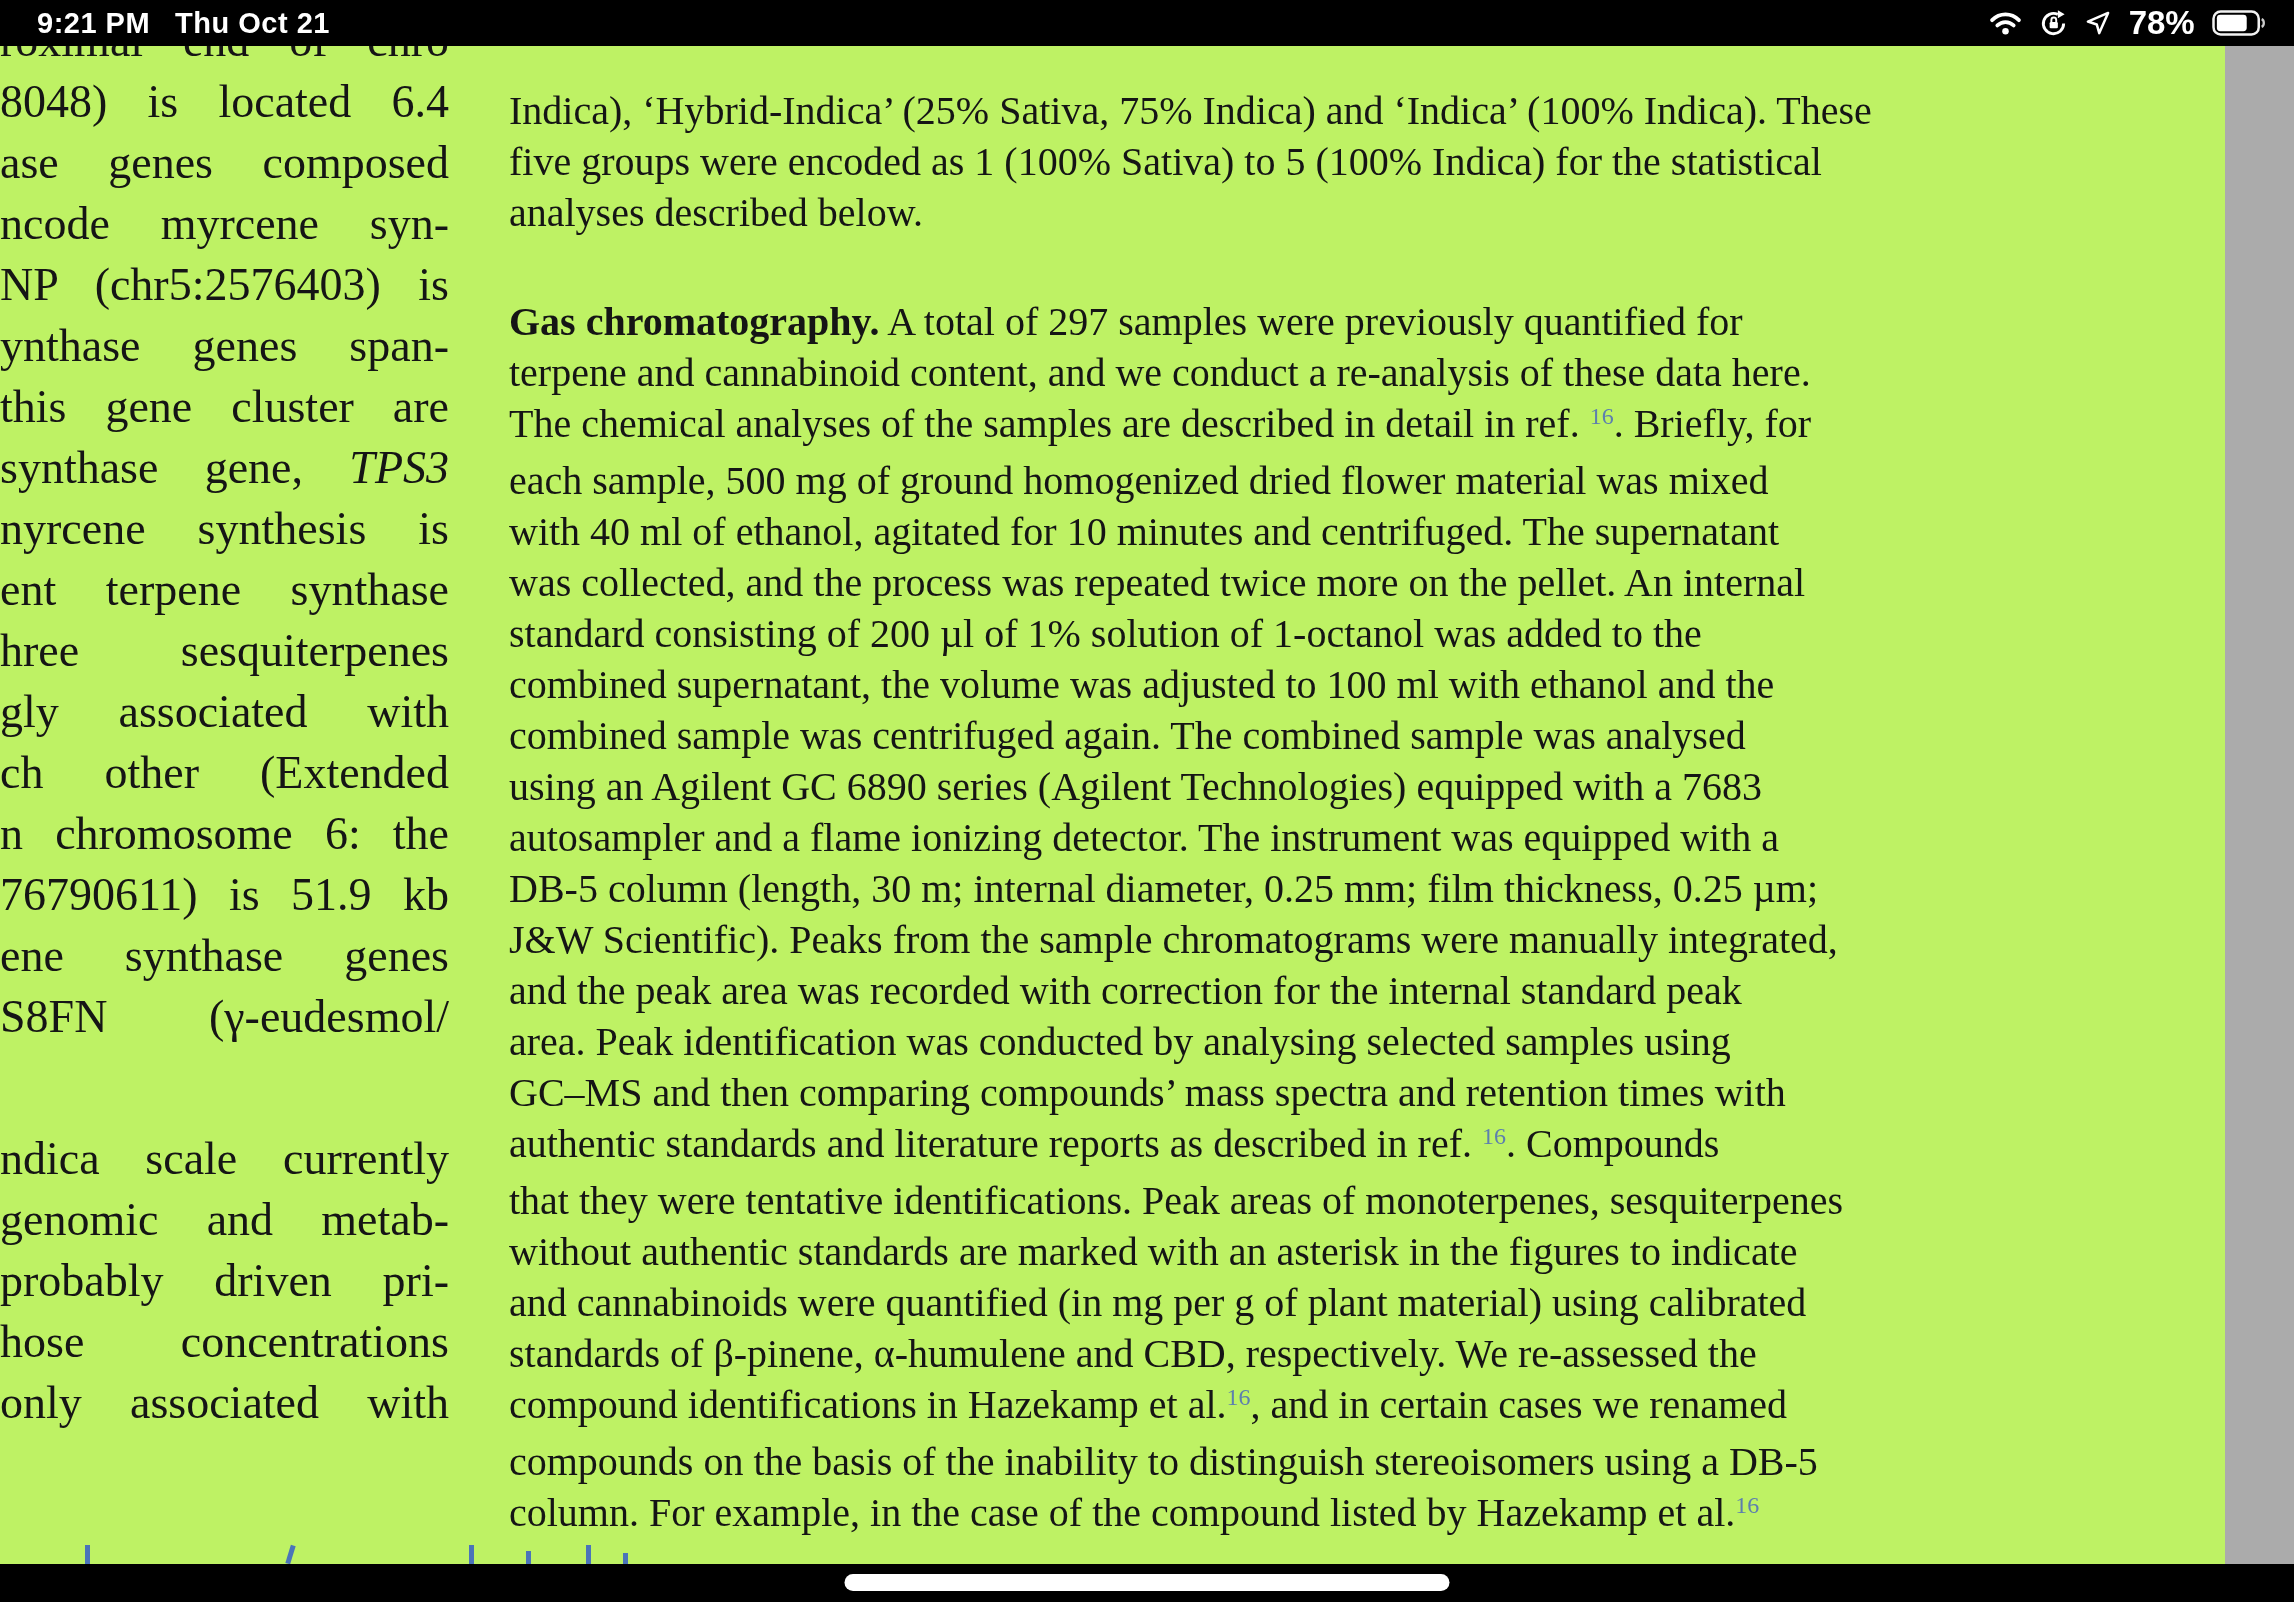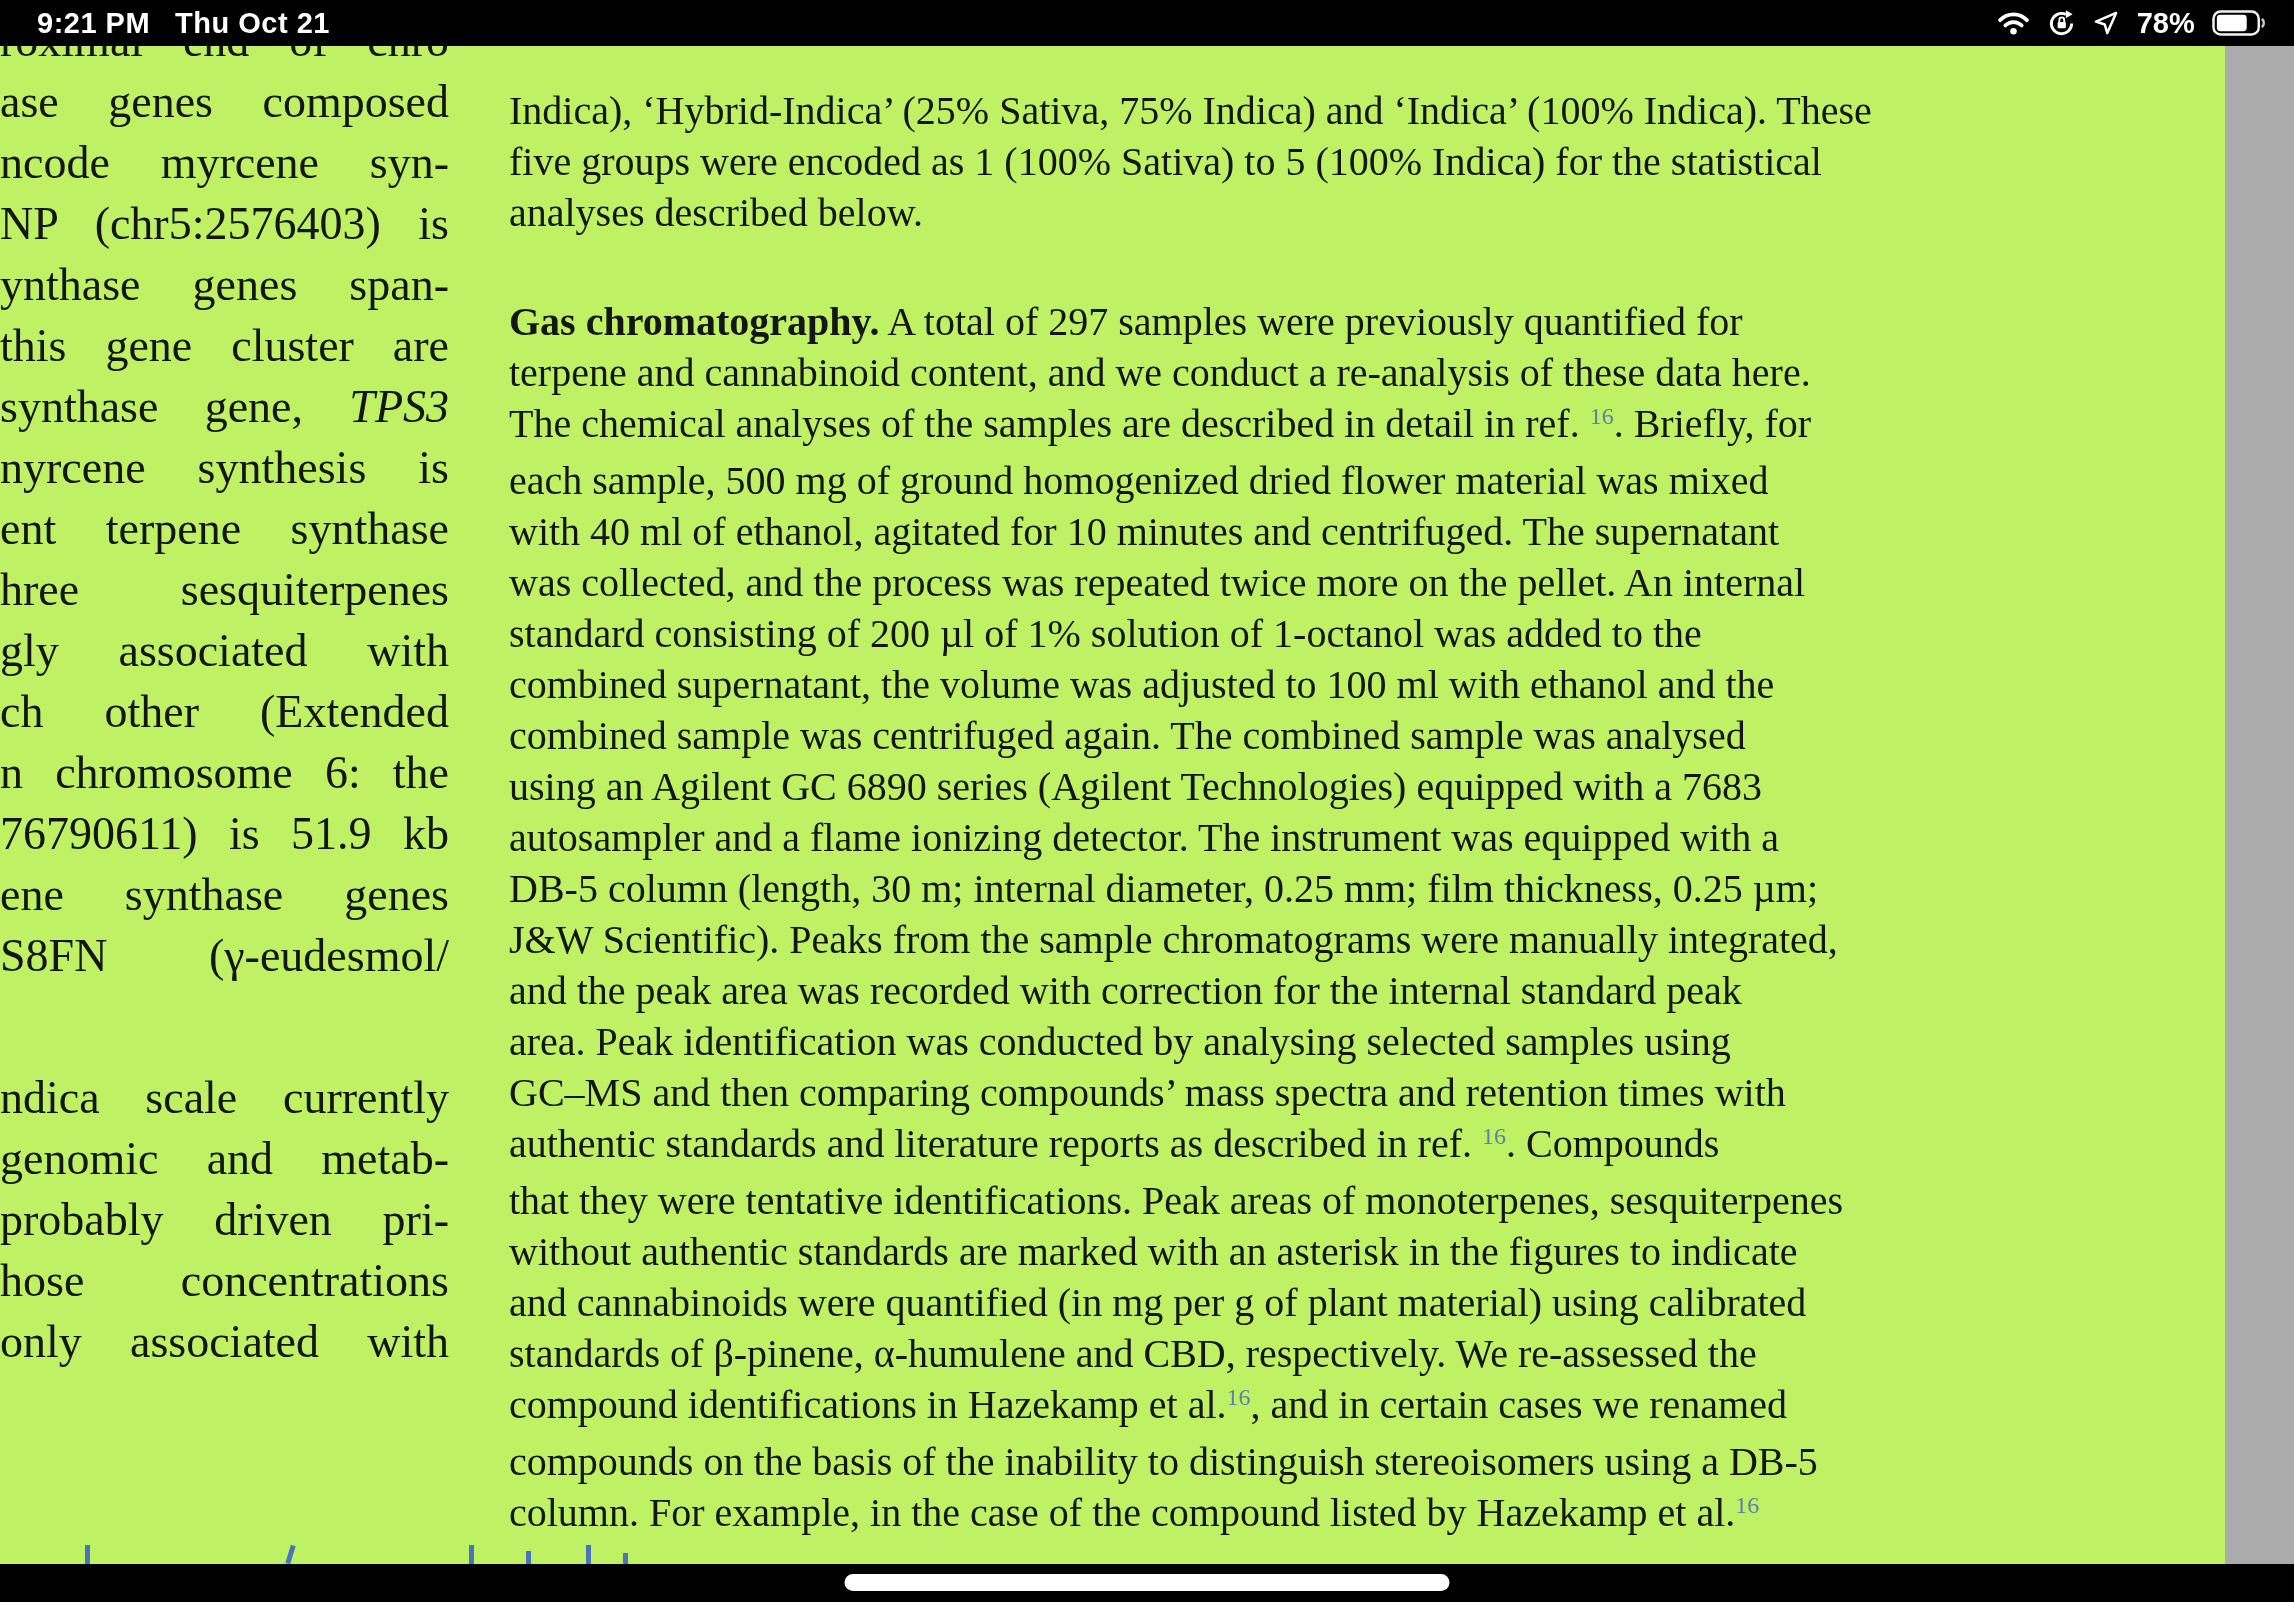--- a/index.html
+++ b/index.html
@@ -4,21 +4,21 @@
 <style>
   html,body{margin:0;padding:0;background:#222;}
   .screen{position:relative;width:2294px;height:1602px;background:#bef264;overflow:hidden;
           font-family:"Liberation Serif", serif;color:#151515;}
 
   
   .status-bar{position:absolute;top:0;left:0;width:100%;height:46px;background:#000;z-index:30;
               display:flex;align-items:center;justify-content:space-between;
               font-family:"Liberation Sans", sans-serif;color:#fff;}
   .sb-left{display:flex;align-items:center;gap:25px;margin-left:37px;font-size:29px;font-weight:bold;letter-spacing:0.5px;}
-  .sb-right{display:flex;align-items:center;gap:17.3px;margin-right:27px;font-size:29px;font-weight:bold;}
+  .sb-right{display:flex;align-items:center;gap:17.3px;margin-right:27px;font-size:33px;font-weight:bold;}
   .sb-icon{display:flex;align-items:center;}
 
   
   .gutter{position:absolute;left:2225px;top:46px;width:69px;height:1518px;background:#ababab;z-index:4;}
 
   .left-col{position:absolute;left:0;top:9.6px;width:449px;z-index:1;
             font-size:46px;line-height:61px;}
   .left-col .tline{text-align:justify;text-align-last:justify;white-space:nowrap;}
   .lc-gap{height:81px;}
 
@@ -82,20 +82,21 @@
     </div>
   </div>
 
   <div>
 
     <div class="gutter"></div>
 
     <div class="left-col">
       <div>
           <div class="tline"><span>roximal end of chro</span></div>
+          <div class="tline"><span>8048) is located 6.4</span></div>
           <div class="tline"><span>ase genes composed</span></div>
           <div class="tline"><span>ncode myrcene syn-</span></div>
           <div class="tline"><span>NP (chr5:2576403) is</span></div>
           <div class="tline"><span>ynthase genes span-</span></div>
           <div class="tline"><span>this gene cluster are</span></div>
           <div class="tline"><span>synthase gene, </span><span class="seg-i">TPS3</span></div>
           <div class="tline"><span>nyrcene synthesis is</span></div>
           <div class="tline"><span>ent terpene synthase</span></div>
           <div class="tline"><span>hree sesquiterpenes</span></div>
           <div class="tline"><span>gly associated with</span></div>

